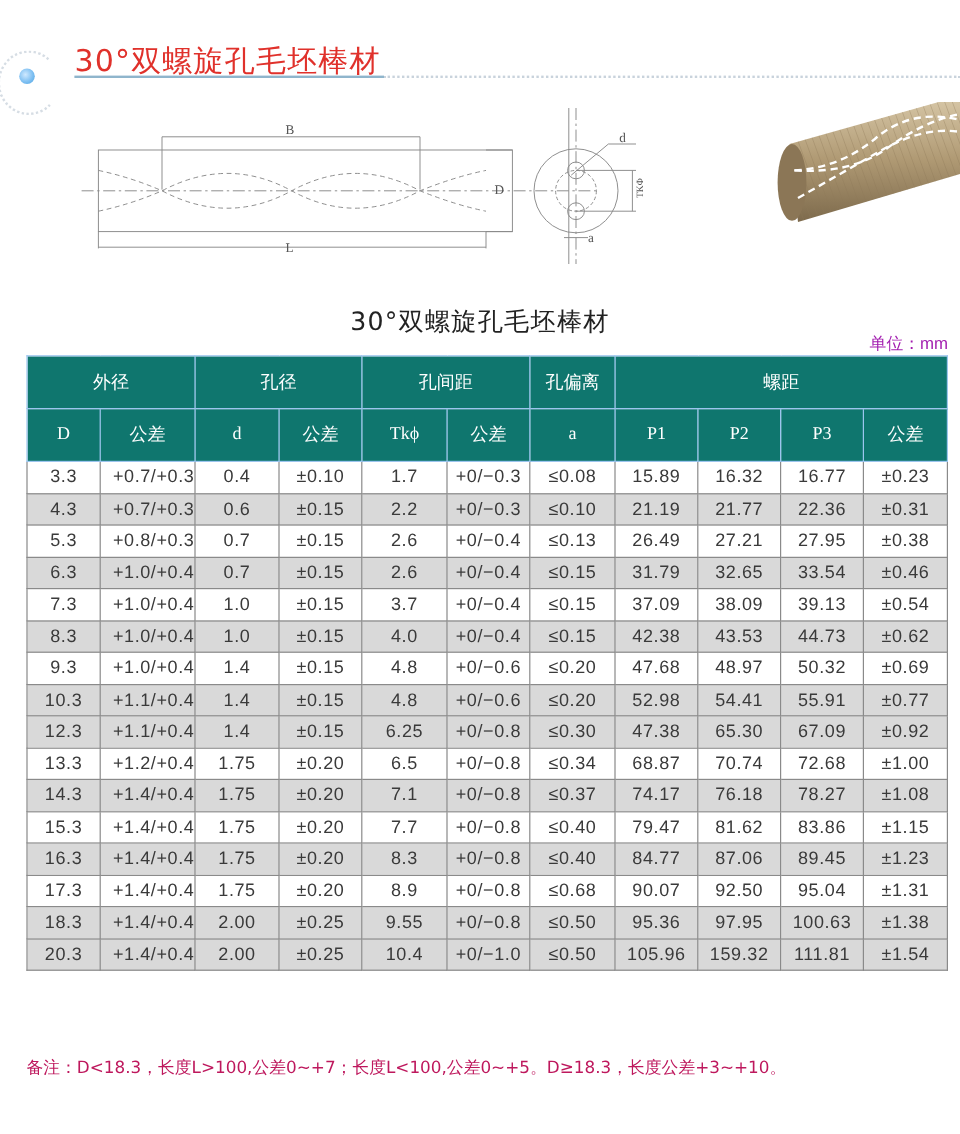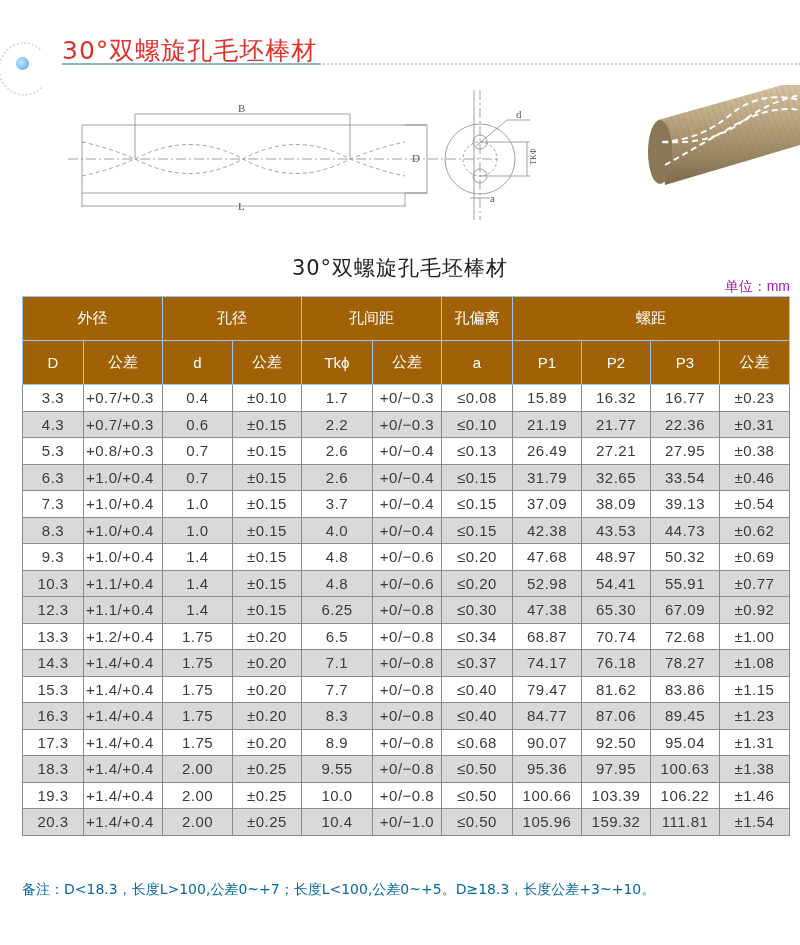--- a/index.html
+++ b/index.html
@@ -33,33 +33,33 @@
     font-size:21px; color:#222; font-family:"DejaVu Sans",sans-serif; letter-spacing:1px;
   }
   .unit {
     position:absolute; right:10px; top:278px; font-size:14px; color:#a21caf;
     font-family:Liberation Sans, sans-serif;
   }
   table.spec {
     position:absolute; left:22px; top:296px; width:767px; border-collapse:collapse; table-layout:fixed;
   }
   table.spec th {
-    background:#a16207; color:#fff; font-weight:normal; font-size:15px; 
+    background:#0f766e; color:#fff; font-weight:normal; font-size:15px; 
     border:1.5px solid #9cc5ee; height:43px; padding:0;
-    font-family:Liberation Sans, sans-serif;
+    font-family:Liberation Serif, serif;
   }
   table.spec td {
     border:1px solid #8a8a8a; text-align:center; font-size:15px; height:25.5px; padding:0;
     color:#3a3a3a; white-space:nowrap; letter-spacing:0.5px;
   }
-  table.spec td.left { text-align:left; padding-left:2px; }
+  table.spec td.left { text-align:right; padding-left:2px; }
   table.spec tr.odd td { background:#ffffff; }
   table.spec tr.even td { background:#d9d9d9; }
   .note {
-    position:absolute; left:22px; top:881px; font-size:14px; color:#0369a1;
+    position:absolute; left:22px; top:881px; font-size:14px; color:#be185d;
     font-family:"DejaVu Sans",sans-serif;
   }
 </style>
 </head>
 <body>
 
 <div class="dot-arc"></div>
 <div class="bullet"></div>
 <div class="page-title">30°双螺旋孔毛坯棒材</div>
 <div class="title-underline"></div>
@@ -351,33 +351,20 @@
         <td>2.00</td>
         <td>±0.25</td>
         <td>9.55</td>
         <td>+0/−0.8</td>
         <td>≤0.50</td>
         <td>95.36</td>
         <td>97.95</td>
         <td>100.63</td>
         <td>±1.38</td>
       </tr>
-      <tr class="odd">
-        <td>19.3</td>
-        <td class="left">+1.4/+0.4</td>
-        <td>2.00</td>
-        <td>±0.25</td>
-        <td>10.0</td>
-        <td>+0/−0.8</td>
-        <td>≤0.50</td>
-        <td>100.66</td>
-        <td>103.39</td>
-        <td>106.22</td>
-        <td>±1.46</td>
-      </tr>
       <tr class="even">
         <td>20.3</td>
         <td class="left">+1.4/+0.4</td>
         <td>2.00</td>
         <td>±0.25</td>
         <td>10.4</td>
         <td>+0/−1.0</td>
         <td>≤0.50</td>
         <td>105.96</td>
         <td>159.32</td>

